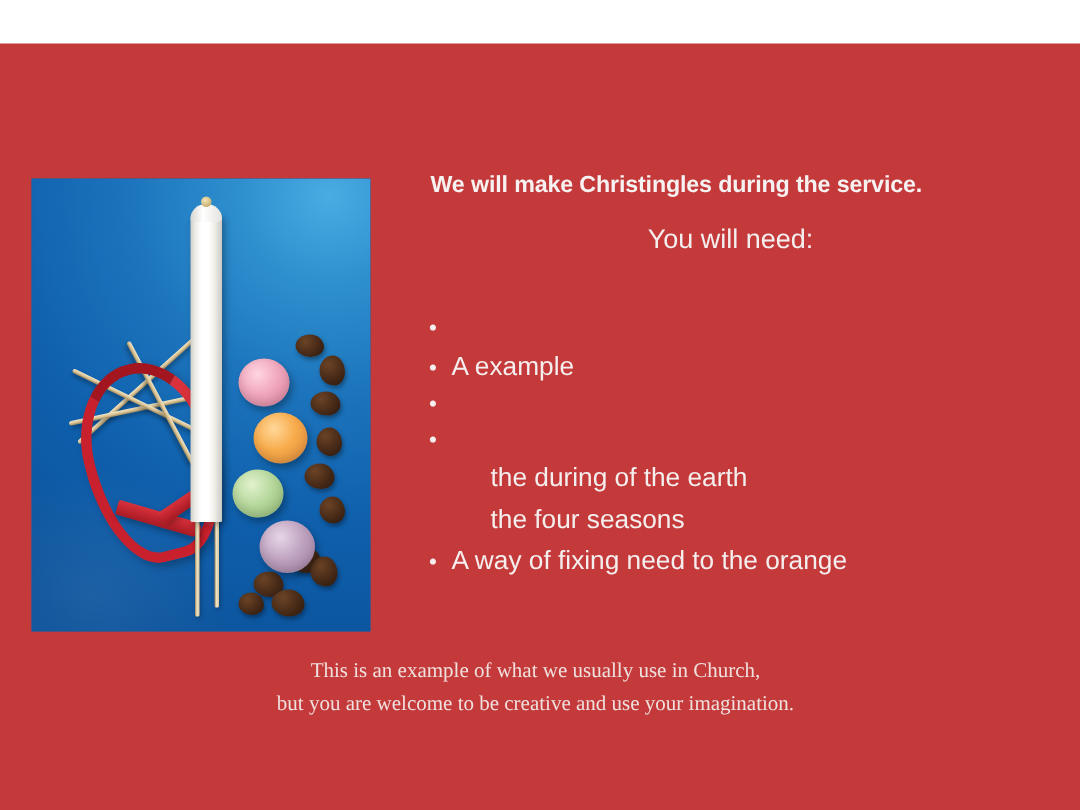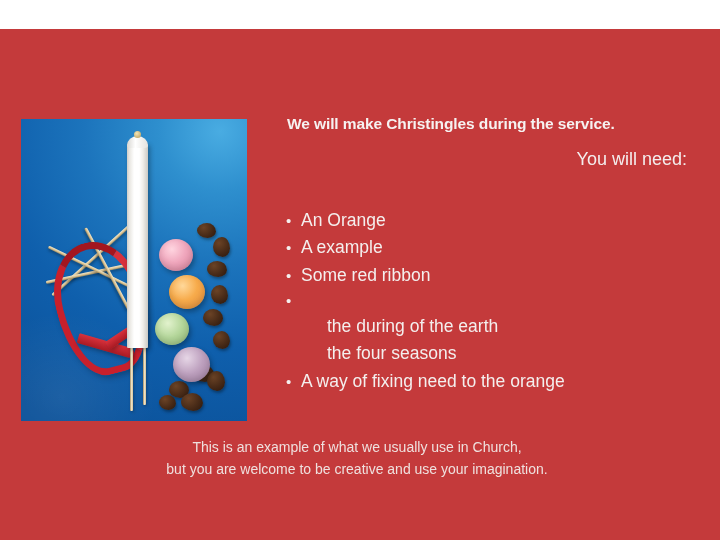--- a/index.html
+++ b/index.html
@@ -169,21 +169,21 @@
     font-weight: bold;
     color: #F6F2F1;
     letter-spacing: -0.1px;
     white-space: nowrap;
   }
   .subhead {
     position: absolute;
     left: 287px;
     top: 120px;
     width: 400px;
-    text-align: right;
+    text-align: center;
     font-size: 18px;
     color: #F4EEEE;
   }
   .bullet-list {
     position: absolute;
     left: 286px;
     top: 178px;
     width: 410px;
   }
   .bullet-row {
@@ -210,20 +210,21 @@
 
   .footer {
     position: absolute;
     left: 0;
     top: 408px;
     width: 714px;
     text-align: center;
     font-size: 14px;
     line-height: 1.55;
     color: #EFE0DE;
+    font-family: Liberation Serif, serif;
   }
   .footer-line { display: block; }
 </style>
 </head>
 <body>
 
 <div id="slide">
 
   <div class="photo-frame">
     <div class="photo-bg"></div>
@@ -260,29 +261,27 @@
     <div class="candle-top"></div>
     <div class="wick"></div>
   </div>
 
   <div class="headline">We will make Christingles during the service.</div>
   <div class="subhead">You will need:</div>
 
   <div class="bullet-list">
     <div class="bullet-row">
       <span class="bullet-dot">•</span>
-      <span>An Orange</span>
     </div>
     <div class="bullet-row">
       <span class="bullet-dot">•</span>
       <span>A example</span>
     </div>
     <div class="bullet-row">
       <span class="bullet-dot">•</span>
-      <span>Some red ribbon</span>
     </div>
     <div class="bullet-row">
       <span class="bullet-dot">•</span>
     </div>
     <div class="sub-line">the during of the earth</div>
     <div class="sub-line">the four seasons</div>
     <div class="bullet-row">
       <span class="bullet-dot">•</span>
       <span>A way of fixing need to the orange</span>
     </div>

